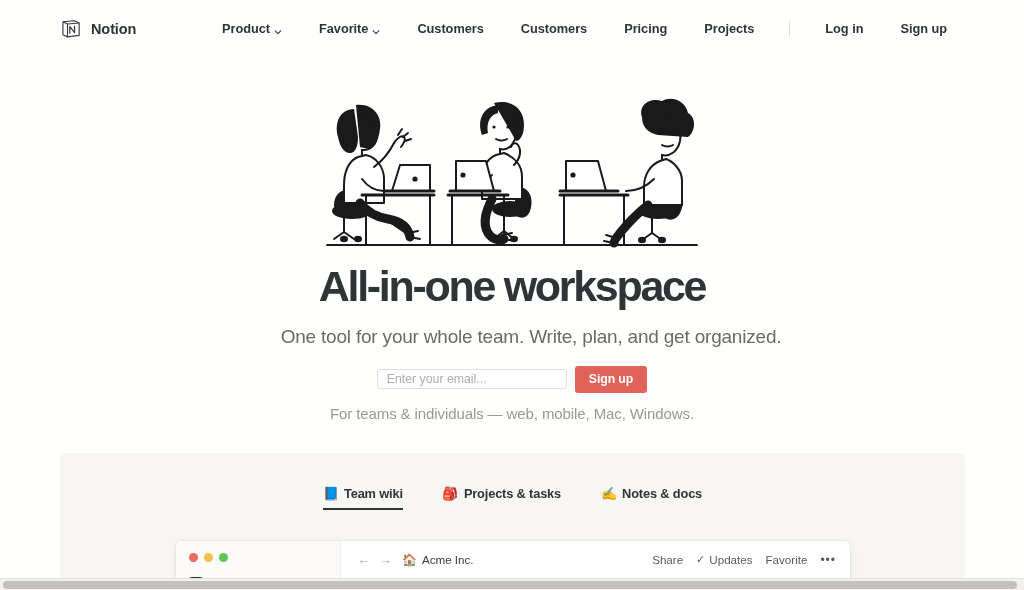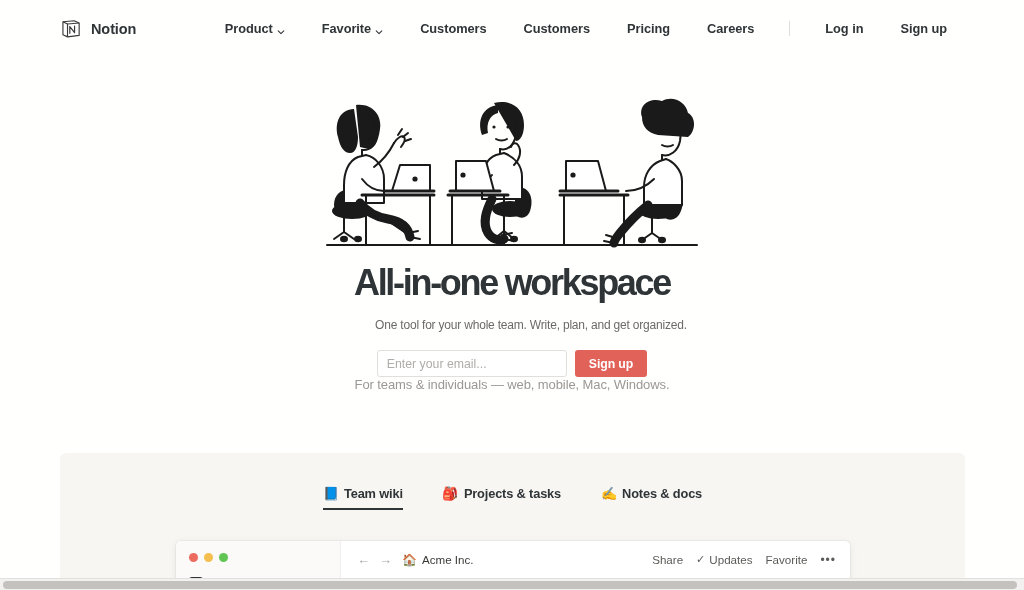--- a/index.html
+++ b/index.html
@@ -89,47 +89,47 @@
   }
 
   .hero-illustration {
     width: 380px;
     height: 165px;
     margin: 0 auto;
     display: block;
   }
 
   .hero-title {
-    font-size: 36px;
+    font-size: 43px;
     line-height: 1.06;
     font-weight: 700;
     letter-spacing: -2.3px;
     color: #2F3437;
     margin-top: 12px;
   }
 
   .hero-subtitle {
-    font-size: 12px;
+    font-size: 19px;
     color: #6C6A67;
     margin-top: 16px;
     letter-spacing: -0.2px;
     margin-left: 38px;
   }
 
   .signup-form {
     margin-top: 18px;
     display: flex;
     justify-content: center;
     align-items: center;
     gap: 8px;
   }
 
   .email-input {
     width: 190px;
-    height: 27px;
+    height: 20px;
     border: 1px solid #E0DFDC;
     border-radius: 3px;
     background: #fff;
     padding: 0 9px;
     font-family: "Liberation Sans", sans-serif;
     font-size: 12.3px;
     color: #2F3437;
     outline: none;
   }
 
@@ -143,21 +143,22 @@
     background: #E16259;
     color: #FFFFFF;
     font-family: "Liberation Sans", sans-serif;
     font-size: 12.3px;
     font-weight: 600;
     cursor: pointer;
     letter-spacing: -0.1px;
   }
 
   .signup-note {
-    font-size: 13px;
+    margin-top: 12px;
+    font-size: 15px;
     color: #9B9894;
     letter-spacing: -0.1px;
   }
 
   
   .panel {
     position: absolute;
     left: 60px;
     right: 59px;
     top: 453px;
@@ -367,21 +368,21 @@
     <div class="nav-item">
       <span>Customers</span>
     </div>
     <div class="nav-item">
       <span>Customers</span>
     </div>
     <div class="nav-item">
       <span>Pricing</span>
     </div>
     <div class="nav-item">
-      <span>Careers</span>
+      <span>Projects</span>
     </div>
 
     <div class="nav-divider"></div>
 
     <div class="nav-item">
       <span>Log in</span>
     </div>
     <div class="nav-item">
       <span>Sign up</span>
     </div>

